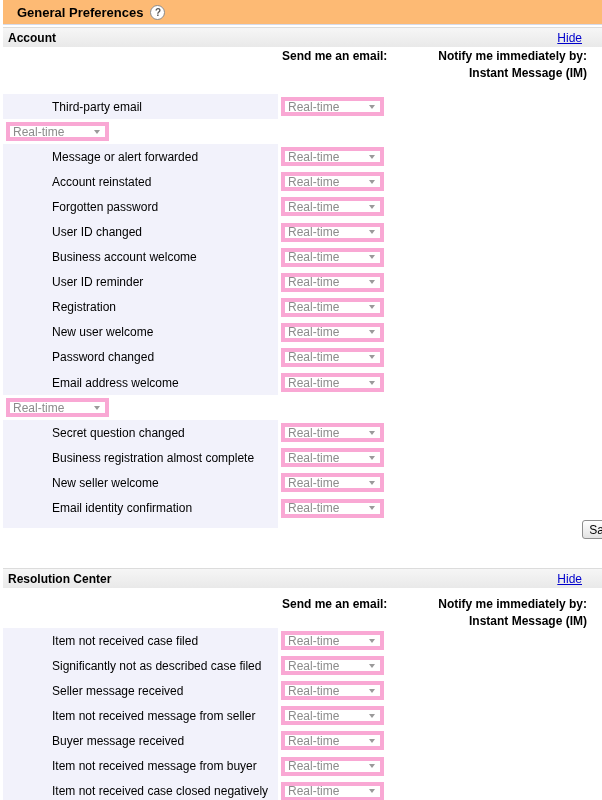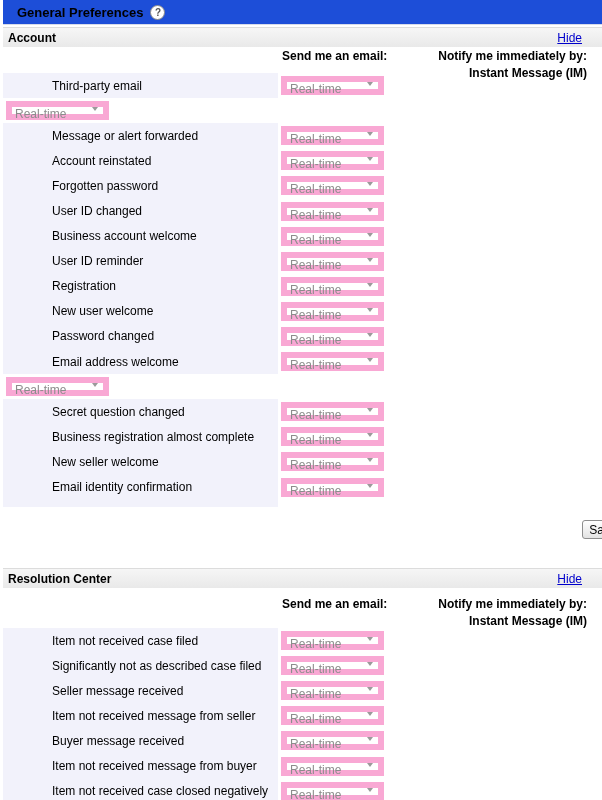--- a/index.html
+++ b/index.html
@@ -6,21 +6,21 @@
   html, body { margin: 0; padding: 0; }
   body {
     width: 602px; height: 800px; overflow: hidden;
     background: #ffffff;
     font-family: "Liberation Sans", sans-serif;
     font-size: 12px; color: #000;
     position: relative;
   }
   .gp-header {
     position: absolute; left: 3px; top: 0; width: 599px; height: 25px;
-    background: #1d4ed8;
+    background: #fdba74;
     border-bottom: 1px solid #d6dbea;
     display: flex; align-items: center;
   }
   .gp-title { font-weight: bold; font-size: 13px; margin-left: 14px; }
   .help-icon {
     display: inline-flex; align-items: center; justify-content: center;
     width: 15px; height: 15px; border-radius: 50%;
     border: 1px solid #8a8a8a; background: #fff; color: #555;
     font-size: 10px; font-weight: bold; margin-left: 7px;
   }
@@ -45,22 +45,22 @@
   }
   .row .label-cell {
     width: 275px; height: 100%;
     background: #f2f2fb;
     display: flex; align-items: center;
     padding-left: 49px; font-size: 12px;
   }
   .row .sel-cell { padding-left: 3px; display: flex; align-items: center; }
   .select {
     width: 103px; height: 19px;
-    border: 6px solid #f9a8d4; background: #fff;
-    display: flex; justify-content: space-between;
+    border: 4px solid #f9a8d4; background: #fff;
+    display: flex; align-items: center; justify-content: space-between;
     color: #8c8c8c; font-size: 12px; padding-left: 3px; padding-right: 5px;
   }
   .caret {
     width: 0; height: 0;
     border-left: 3.5px solid transparent; border-right: 3.5px solid transparent;
     border-top: 4px solid #9a9a9a;
   }
   .save-btn {
     position: absolute; left: 582px; top: 520px; width: 42px; height: 19px;
     border: 1px solid #8e8e8e; border-radius: 3px;
@@ -80,21 +80,21 @@
 <div class="section-bar" style="top:27px;">
   <span class="section-title">Account</span>
   <span class="hide-link">Hide</span>
 </div>
 <div class="col-head col-email" style="top:48px;">Send me an email:</div>
 <div class="col-head col-im" style="top:48px;">
   <div>Notify me immediately by:</div>
   <div>Instant Message (IM)</div>
 </div>
 
-<div class="rows" style="top:73px;" id="account-rows">
+<div class="rows" style="top:94px;" id="account-rows">
 
   <div class="row">
       <div class="label-cell">Third-party email</div>
       <div class="sel-cell">
         <div class="select">
           <span>Real-time</span>
           <span class="caret"></span>
         </div>
       </div>
     </div>

